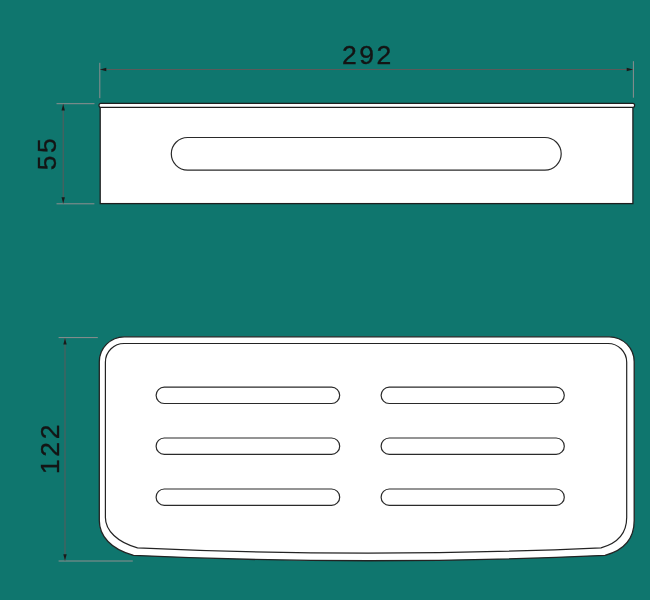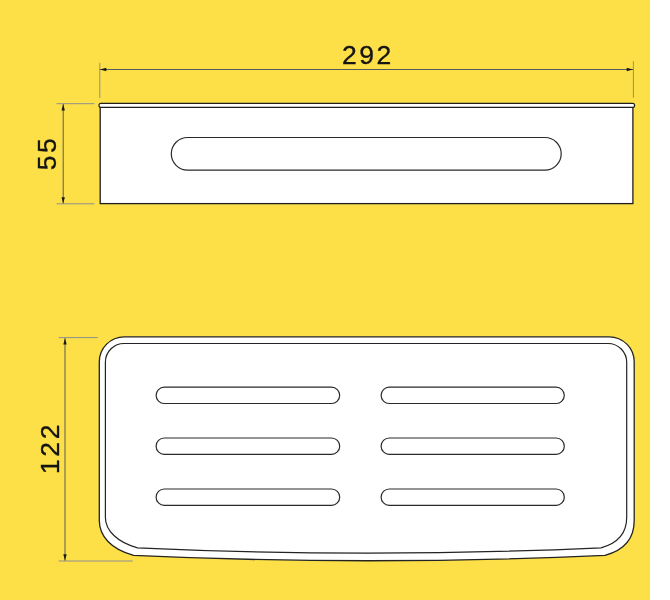--- a/index.html
+++ b/index.html
@@ -1,16 +1,16 @@
 <!DOCTYPE html>
 <html><head>
 <meta charset="utf-8">
 <style>
   html,body{margin:0;padding:0;background:#ffffff;}
-  #c{position:relative;width:650px;height:600px;background:#fde047;overflow:hidden;}
+  #c{position:relative;width:650px;height:600px;background:#0f766e;overflow:hidden;}
   svg{position:absolute;left:0;top:0;}
   text{font-family:"Liberation Sans",sans-serif;fill:#141414;stroke:#141414;stroke-width:0.35;}
 </style>
 </head>
 <body>
 <div id="c">
 <svg width="670" height="600" viewBox="0 0 670 600">
 
   <rect x="100.2" y="106.8" width="532.7" height="96.8" fill="#fff" stroke="#1f1f1f" stroke-width="1.3"></rect>
 

